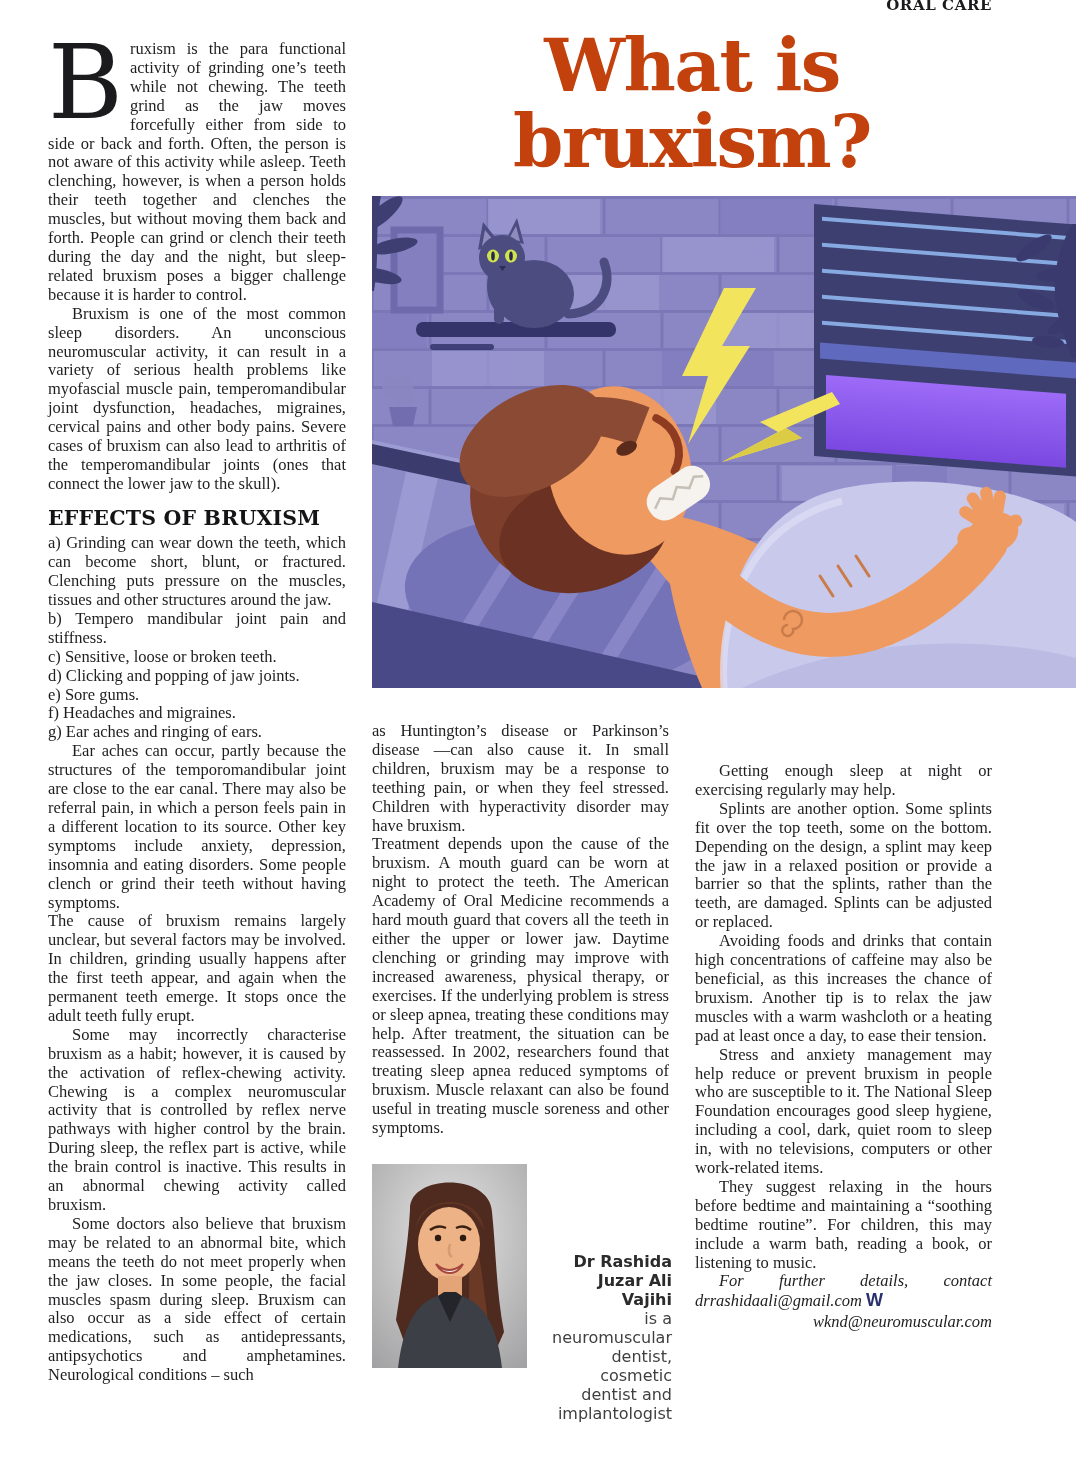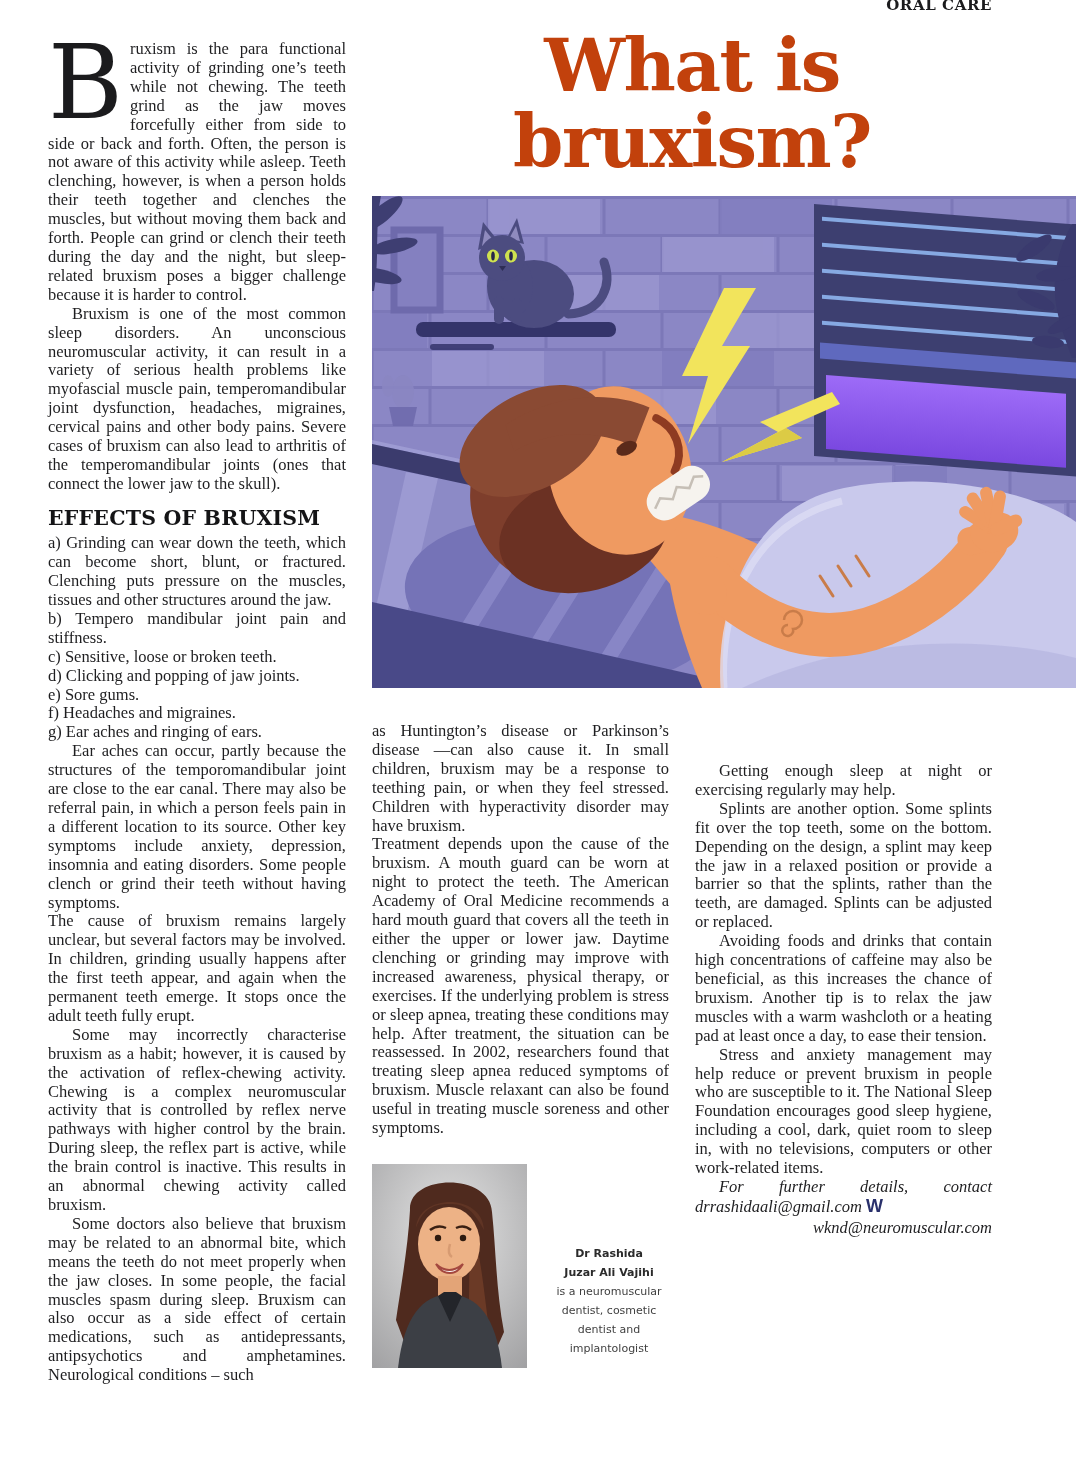--- a/index.html
+++ b/index.html
@@ -39,23 +39,23 @@
   #col-mid{left:372px;top:722px;width:297px;}
   #col-right{left:695px;top:762px;width:297px;}
   #illustration{
     position:absolute;left:372px;top:196px;width:704px;height:492px;
     background:#8B87C5;overflow:hidden;
   }
   #illustration svg{display:block;}
   .author-row{position:relative;margin-top:26px;height:210px;}
   .author-photo{position:absolute;left:0;top:0;width:155px;height:204px;}
   .author-caption{
-    position:absolute;left:174px;top:80px;width:126px;
-    font-family:"DejaVu Sans", sans-serif;font-size:11px;line-height:19px;
-    color:#3f3f3f;text-align:center;
+    position:absolute;left:174px;top:88px;width:126px;
+    font-family:"DejaVu Sans", sans-serif;font-size:16px;line-height:19px;
+    color:#3f3f3f;text-align:right;
   }
   .author-caption .nm{font-weight:bold;color:#2b2b2b;}
   .contact{font-style:italic;}
   .wmark{
     font-style:normal;font-family:"Liberation Sans", sans-serif;font-weight:800;
     font-size:18px;color:#29306B;
   }
   .email-right{text-align:right;font-style:italic;margin-top:2px !important;}
   .footer{
     position:absolute;top:1512px;right:88px;display:flex;align-items:center;gap:9px;
@@ -306,20 +306,21 @@
       <div>is a neuromuscular dentist, cosmetic dentist and implantologist</div>
     </div>
   </div>
 </div>
 
 <div id="col-right" class="bodycol">
   <p class="ind">Getting enough sleep at night or exercising regularly may help.</p>
   <p class="ind">Splints are another option. Some splints fit over the top teeth, some on the bottom. Depending on the design, a splint may keep the jaw in a relaxed position or provide a barrier so that the splints, rather than the teeth, are damaged. Splints can be adjusted or replaced.</p>
   <p class="ind">Avoiding foods and drinks that contain high concentrations of caffeine may also be beneficial, as this increases the chance of bruxism. Another tip is to relax the jaw muscles with a warm washcloth or a heating pad at least once a day, to ease their tension.</p>
   <p class="ind">Stress and anxiety management may help reduce or prevent bruxism in people who are susceptible to it. The National Sleep Foundation encourages good sleep hygiene, including a cool, dark, quiet room to sleep in, with no televisions, computers or other work-related items.</p>
+  <p class="ind">They suggest relaxing in the hours before bedtime and maintaining a “soothing bedtime routine”. For children, this may include a warm bath, reading a book, or listening to music.</p>
   <p class="ind contact">
     <span>For further details, contact drrashidaali@gmail.com </span><span class="wmark">W</span>
   </p>
   <p class="email-right">wknd@neuromuscular.com</p>
 </div>
 
 <div class="footer">
   <span>8 FEBRUARY 2019</span>
   <span>•</span>
   <span>WKND MAGAZINE</span>

